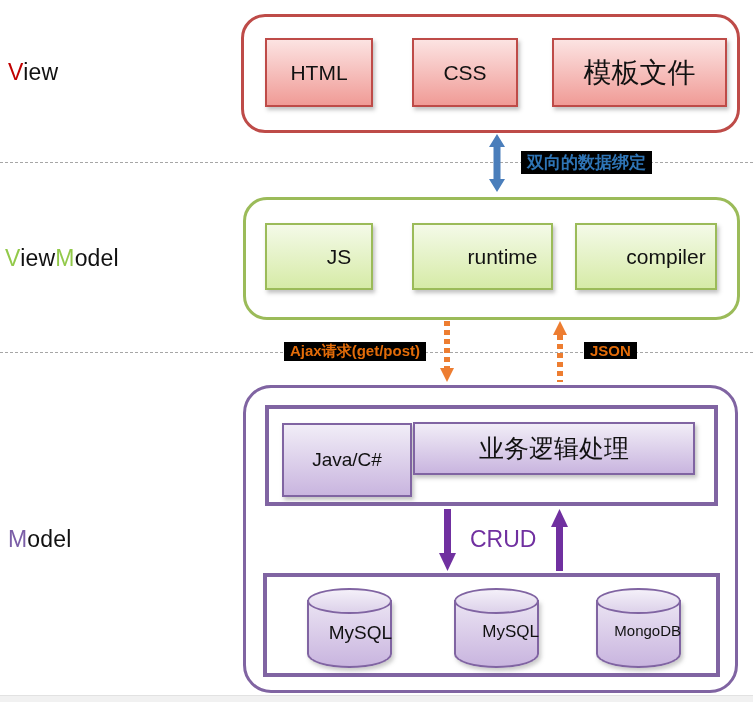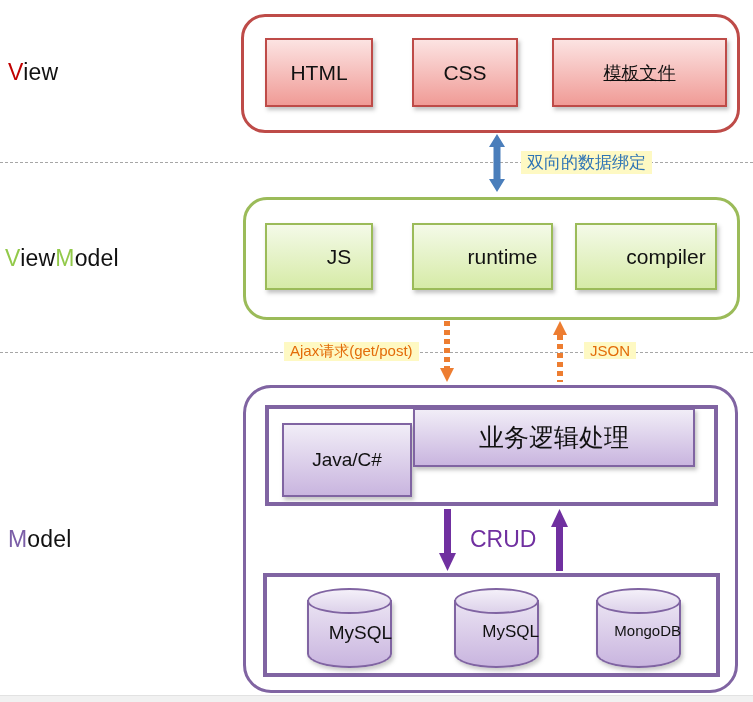--- a/index.html
+++ b/index.html
@@ -31,34 +31,34 @@
 
   
   .item{position:absolute;display:flex;align-items:center;justify-content:center;
         color:#111;box-shadow:2px 3px 4px rgba(120,120,120,0.45);z-index:3;}
   .pink{border:2px solid #BE4B48;background:linear-gradient(#FCE3E2,#F09B96);}
   .green-box{border:2px solid #9BBB59;background:linear-gradient(#F4FAE8,#D6EBA7);padding-left:40px;}
   .purple-box{border:2px solid #8064A2;background:linear-gradient(#F1EDF7,#C9B5DF);}
 
   .b-html{left:265px;top:38px;width:108px;height:69px;font-size:21px;}
   .b-css{left:412px;top:38px;width:106px;height:69px;font-size:21px;}
-  .b-tpl{left:552px;top:38px;width:175px;height:69px;font-size:18px;text-decoration:underline;}
+  .b-tpl{left:552px;top:38px;width:175px;height:69px;font-size:28px;}
   .b-js{left:265px;top:223px;width:108px;height:67px;font-size:21px;}
   .b-runtime{left:412px;top:223px;width:141px;height:67px;font-size:21px;}
   .b-compiler{left:575px;top:223px;width:142px;height:67px;font-size:21px;}
   .b-java{left:282px;top:423px;width:130px;height:74px;font-size:19px;}
-  .b-logic{left:413px;top:408px;width:282px;height:59px;font-size:25px;}
+  .b-logic{left:413px;top:422px;width:282px;height:53px;font-size:25px;}
 
   
   .inner-rect{position:absolute;background:#fff;border:4px solid #8064A2;z-index:2;}
   .logic-rect{left:265px;top:405px;width:453px;height:101px;}
   .db-rect{left:263px;top:573px;width:457px;height:104px;}
 
   
-  .conn-label{position:absolute;background:#fef9c3;padding:0 6px;font-weight:normal;z-index:4;white-space:nowrap;}
+  .conn-label{position:absolute;background:#000000;padding:0 6px;font-weight:bold;z-index:4;white-space:nowrap;}
   .binding-label{left:521px;top:151px;font-size:17px;color:#2E74B5;}
   .ajax-label{left:284px;top:342px;font-size:15px;color:#E36C09;}
   .json-label{left:584px;top:342px;font-size:15px;color:#E36C09;}
   .crud-label{position:absolute;left:470px;top:526px;font-size:23px;color:#7030A0;z-index:4;}
 
   .arrow{position:absolute;z-index:4;}
 
   
   .cylinder{position:absolute;top:588px;width:85px;height:80px;z-index:3;}
   .cyl-body{position:absolute;left:0;right:0;top:12px;bottom:0;border:2px solid #8064A2;border-top:none;

